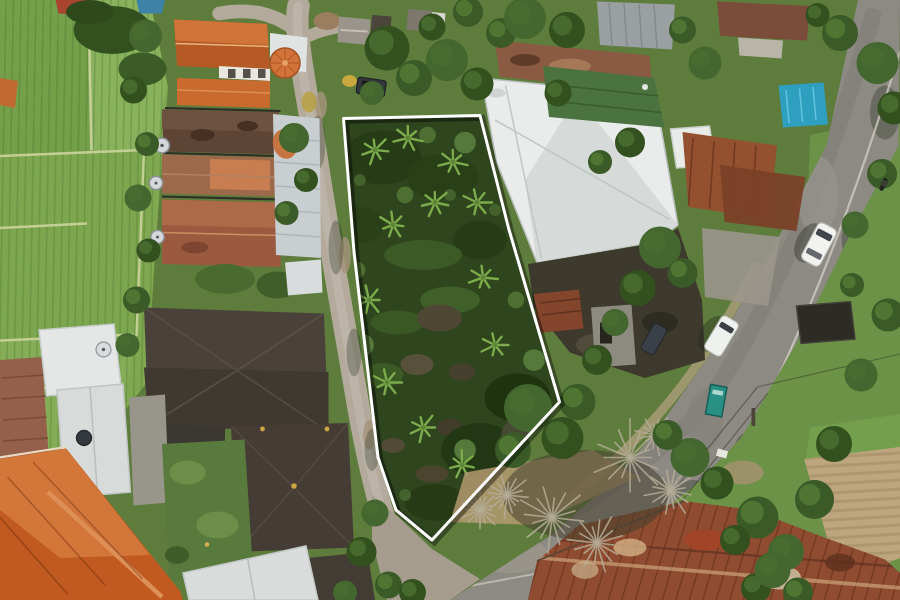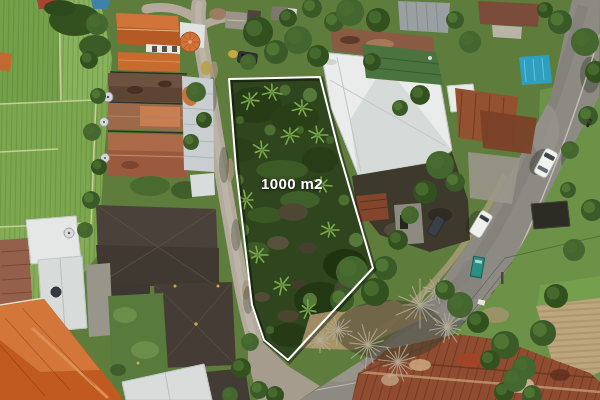--- a/index.html
+++ b/index.html
@@ -940,14 +940,13 @@
       <circle cx="0" cy="-1" r="2.2" fill="#3a3d35"></circle>
     </g>
   </g>
 
   <g>
     <polygon id="plot-outline-shadow" points="229,79 320,77 339,152 373,268 288,360 264,340 252,305 236,168" fill="none" stroke="rgba(0,0,0,.4)" stroke-width="4" transform="translate(1.5,1.5)"></polygon>
     <polygon id="plot-outline" points="229,79 320,77 339,152 373,268 288,360 264,340 252,305 236,168" fill="none" stroke="#ffffff" stroke-width="2" stroke-linejoin="round"></polygon>
   </g>
 </svg>
 
-<div class="area-label" style="left: 292px; top: 183px; color: rgb(255, 255, 255);">1000 m2</div>
 </div>
 
 </body></html>

